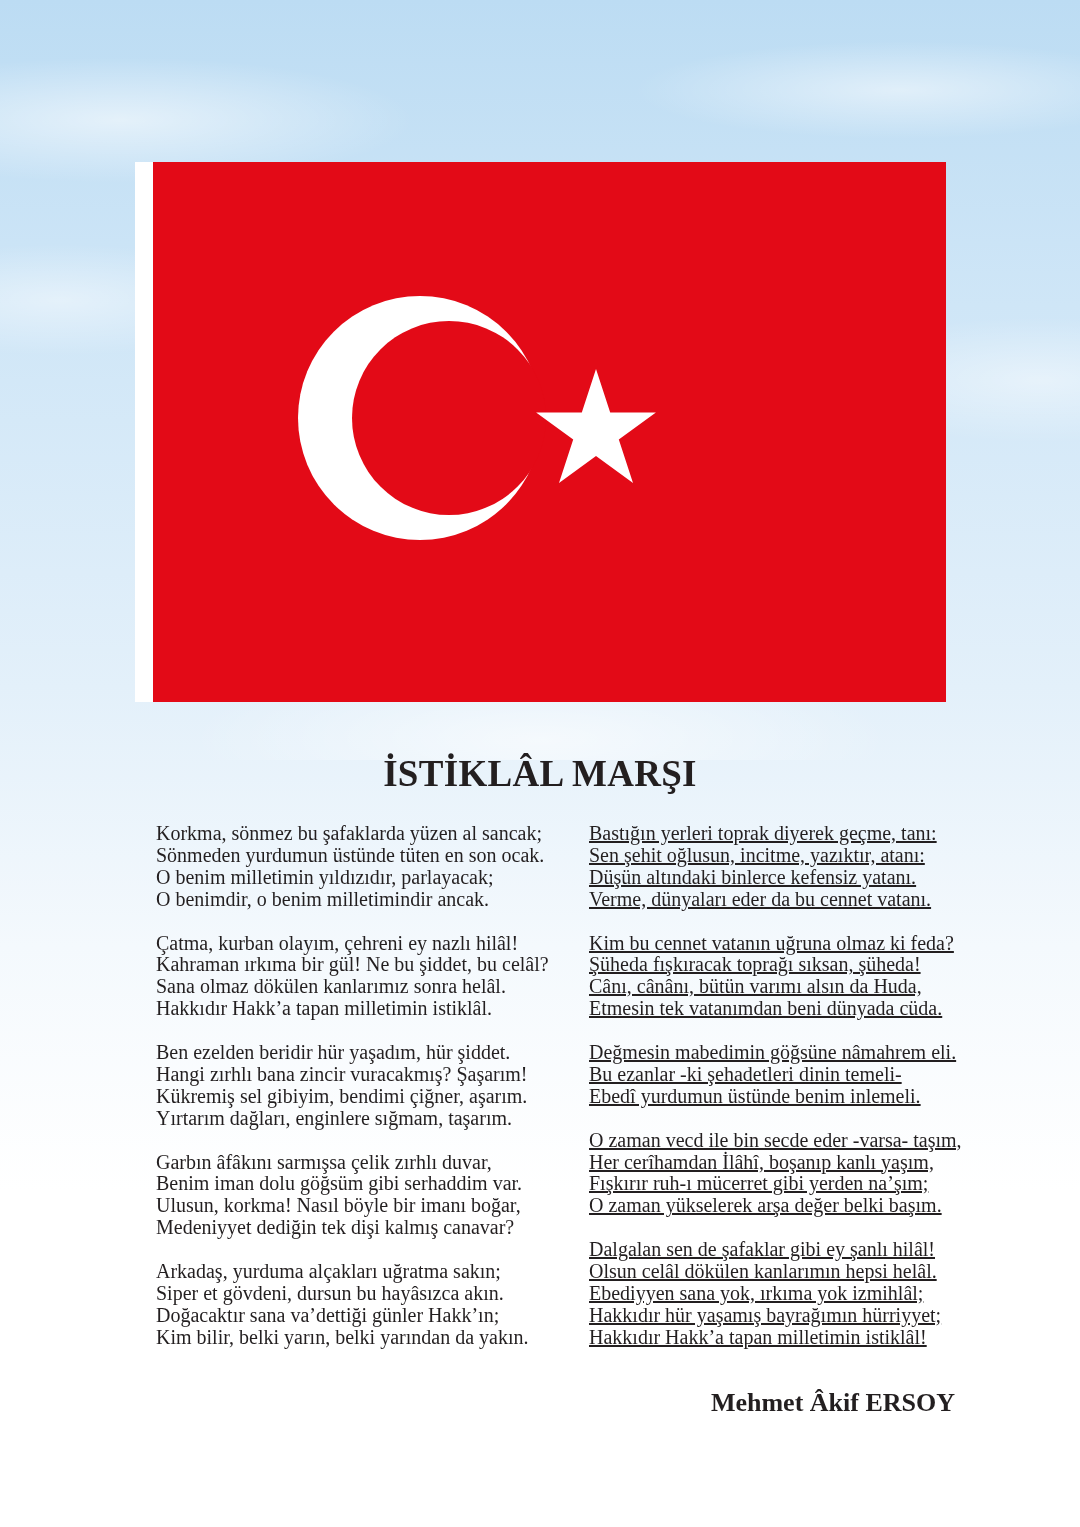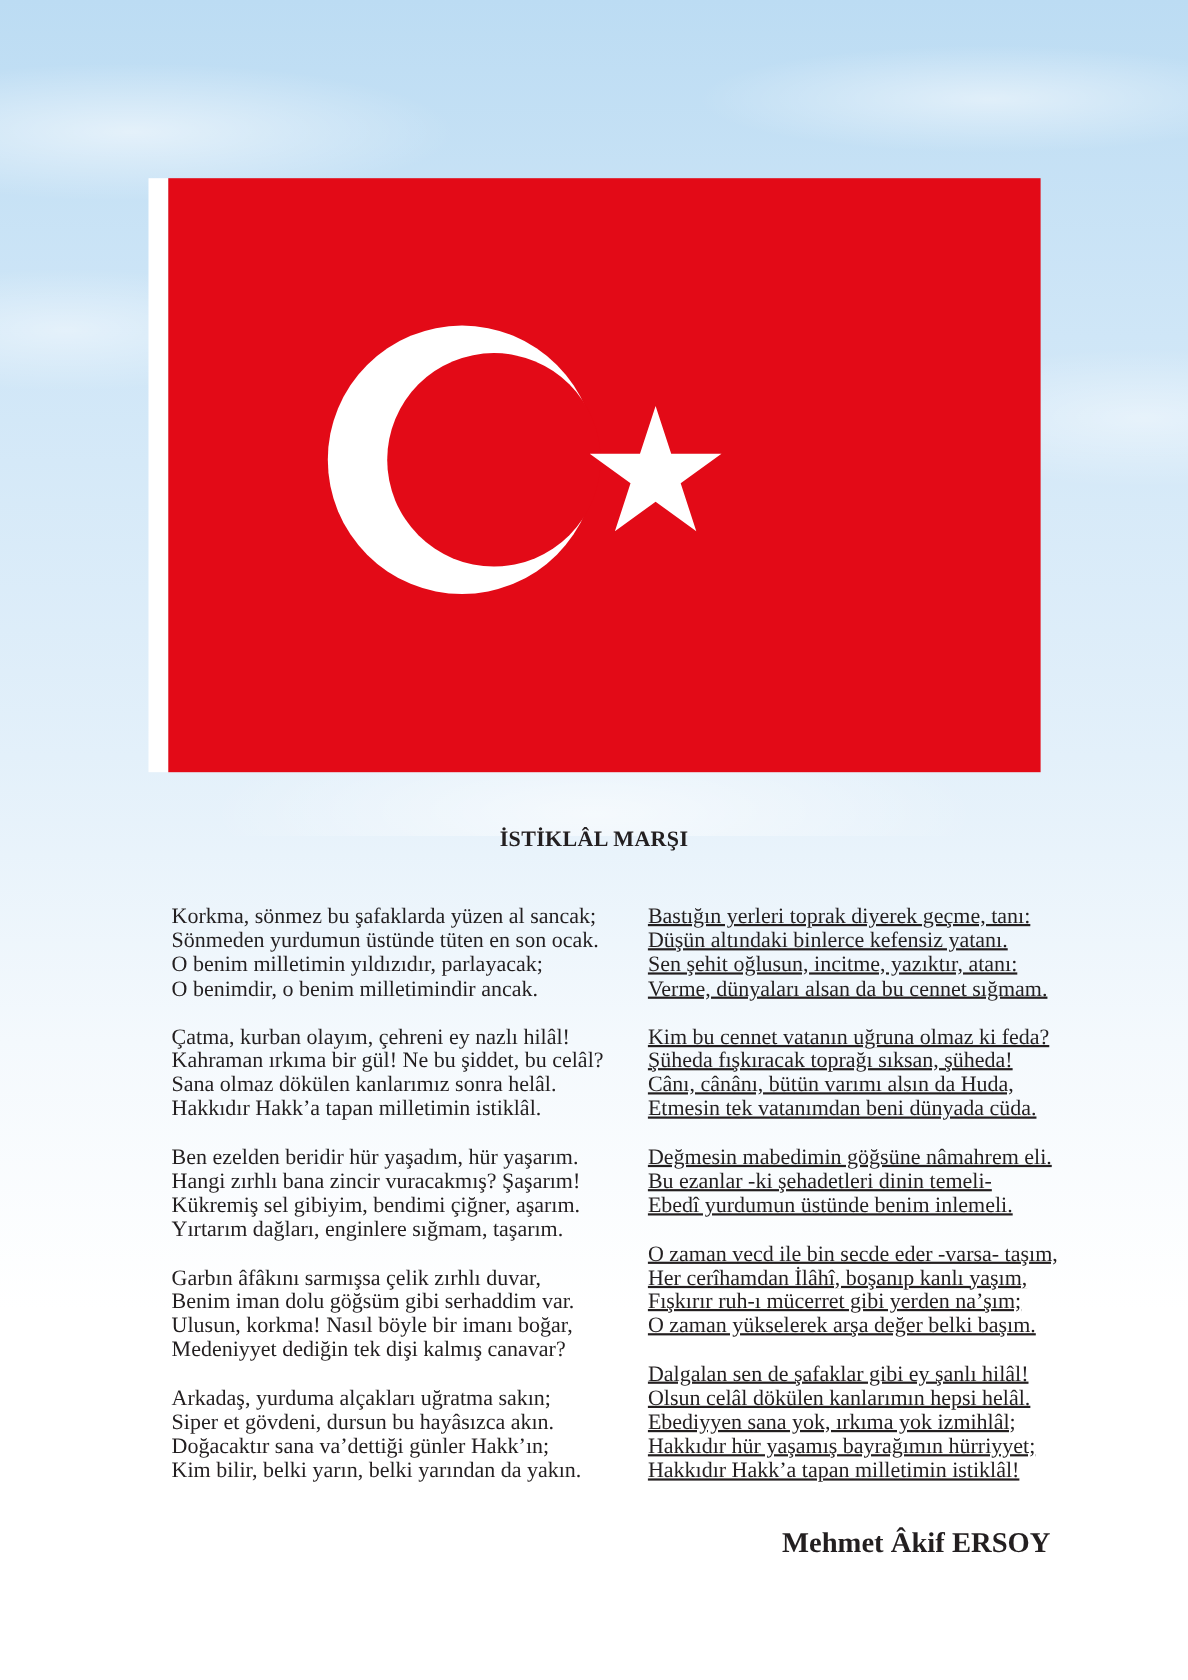--- a/index.html
+++ b/index.html
@@ -17,21 +17,21 @@
       radial-gradient(ellipse 300px 80px at 60px 300px, rgba(255,255,255,0.45), rgba(255,255,255,0) 70%),
       radial-gradient(ellipse 320px 90px at 1040px 380px, rgba(255,255,255,0.45), rgba(255,255,255,0) 70%),
       radial-gradient(ellipse 500px 120px at 540px 740px, rgba(255,255,255,0.6), rgba(255,255,255,0) 70%);
   }
   .flag-wrap { position: absolute; left: 135px; top: 162px; width: 811px; height: 540px; }
   .flag-hoist { position: absolute; left: 0; top: 0; width: 18px; height: 540px; background: #ffffff; }
   .flag-field { position: absolute; left: 18px; top: 0; width: 793px; height: 540px; background: #e30a17; }
   .flag-svg { position: absolute; left: 0; top: 0; }
   .title {
     position: absolute; left: 0; width: 1080px; top: 752px; text-align: center;
-    font-weight: bold; font-size: 20px; letter-spacing: 0.3px; color: #231f20;
+    font-weight: bold; font-size: 37px; letter-spacing: 0.3px; color: #231f20;
   }
   .col { position: absolute; top: 823px; font-size: 20px; line-height: 21.9px; }
   .col-left { left: 156px; width: 420px; }
   .col-right { left: 589px; width: 400px; text-decoration: underline; }
   .stanza { margin: 0 0 21.9px 0; }
   .line { display: block; white-space: nowrap; }
   .author {
     position: absolute; top: 1388px; right: 125px; font-weight: bold; font-size: 26px;
   }
 </style>
@@ -64,21 +64,21 @@
     <span class="line">O benim milletimin yıldızıdır, parlayacak;</span>
     <span class="line">O benimdir, o benim milletimindir ancak.</span>
   </div>
   <div class="stanza">
     <span class="line">Çatma, kurban olayım, çehreni ey nazlı hilâl!</span>
     <span class="line">Kahraman ırkıma bir gül! Ne bu şiddet, bu celâl?</span>
     <span class="line">Sana olmaz dökülen kanlarımız sonra helâl.</span>
     <span class="line">Hakkıdır Hakk’a tapan milletimin istiklâl.</span>
   </div>
   <div class="stanza">
-    <span class="line">Ben ezelden beridir hür yaşadım, hür yaşarım.</span>
+    <span class="line">Ben ezelden beridir hür yaşadım, hür şiddet.</span>
     <span class="line">Hangi zırhlı bana zincir vuracakmış? Şaşarım!</span>
     <span class="line">Kükremiş sel gibiyim, bendimi çiğner, aşarım.</span>
     <span class="line">Yırtarım dağları, enginlere sığmam, taşarım.</span>
   </div>
   <div class="stanza">
     <span class="line">Garbın âfâkını sarmışsa çelik zırhlı duvar,</span>
     <span class="line">Benim iman dolu göğsüm gibi serhaddim var.</span>
     <span class="line">Ulusun, korkma! Nasıl böyle bir imanı boğar,</span>
     <span class="line">Medeniyyet dediğin tek dişi kalmış canavar?</span>
   </div>
@@ -86,23 +86,23 @@
     <span class="line">Arkadaş, yurduma alçakları uğratma sakın;</span>
     <span class="line">Siper et gövdeni, dursun bu hayâsızca akın.</span>
     <span class="line">Doğacaktır sana va’dettiği günler Hakk’ın;</span>
     <span class="line">Kim bilir, belki yarın, belki yarından da yakın.</span>
   </div>
 </div>
 
 <div class="col col-right">
   <div class="stanza">
     <span class="line">Bastığın yerleri toprak diyerek geçme, tanı:</span>
+    <span class="line">Sen şehit oğlusun, incitme, yazıktır, atanı:</span>
     <span class="line">Düşün altındaki binlerce kefensiz yatanı.</span>
-    <span class="line">Sen şehit oğlusun, incitme, yazıktır, atanı:</span>
-    <span class="line">Verme, dünyaları alsan da bu cennet sığmam.</span>
+    <span class="line">Verme, dünyaları eder da bu cennet vatanı.</span>
   </div>
   <div class="stanza">
     <span class="line">Kim bu cennet vatanın uğruna olmaz ki feda?</span>
     <span class="line">Şüheda fışkıracak toprağı sıksan, şüheda!</span>
     <span class="line">Cânı, cânânı, bütün varımı alsın da Huda,</span>
     <span class="line">Etmesin tek vatanımdan beni dünyada cüda.</span>
   </div>
   <div class="stanza">
     <span class="line">Değmesin mabedimin göğsüne nâmahrem eli.</span>
     <span class="line">Bu ezanlar -ki şehadetleri dinin temeli-</span>

